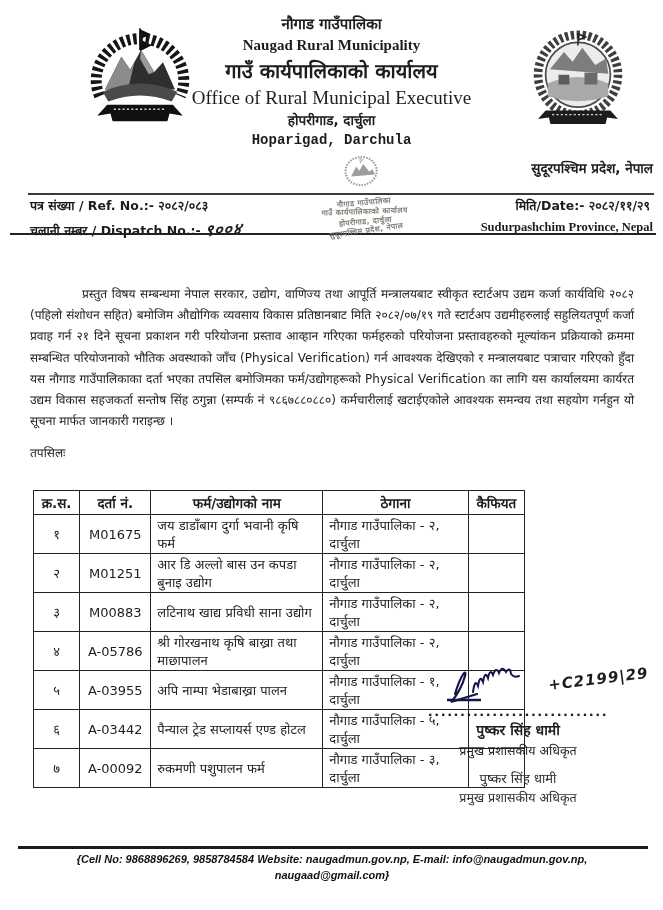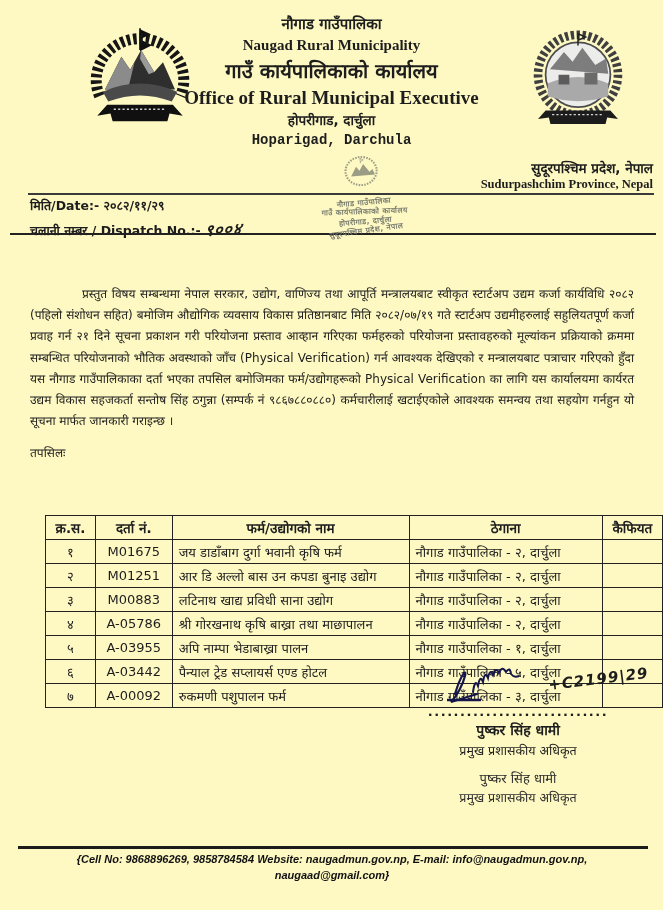--- a/index.html
+++ b/index.html
@@ -1,53 +1,53 @@
 <!DOCTYPE html>
 <html><head>
 <meta charset="utf-8">
 <style>
   html,body{margin:0;padding:0;background:#9a9a9a;}
   .page{
     position:relative;width:663px;height:910px;margin:0 auto;
-    background:#fef9c3;overflow:hidden;color:#1d1d1d;
+    background:#ffffff;overflow:hidden;color:#1d1d1d;
     font-family:"DejaVu Sans",sans-serif;
     box-shadow:0 0 8px rgba(0,0,0,.4);
   }
   
   .emblem{position:absolute;}
   .emblem-left{left:84px;top:26px;width:112px;height:104px;}
   .emblem-right{left:520px;top:24px;width:116px;height:108px;}
   .head-center{position:absolute;left:0;right:0;top:14px;text-align:center;line-height:1.15;}
   .h-np-1{font-size:15px;font-weight:bold;margin:2px 0;}
   .h-en-1{font-family:"Liberation Serif",serif;font-size:15px;font-weight:bold;margin:4px 0;}
   .h-np-2{font-size:20px;font-weight:bold;margin:5px 0 3px;}
-  .h-en-2{font-family:"Liberation Serif",serif;font-size:19px;font-weight:bold;margin:4px 4px;}
+  .h-en-2{font-family:"Liberation Serif",serif;font-size:19px;font-weight:normal;margin:4px 4px;}
   .h-np-3{font-size:13.5px;font-weight:bold;margin:5px 0 2px;}
   .h-en-3{font-family:Liberation Mono, monospace;font-size:14px;font-weight:bold;margin:3px 0;}
   .province{position:absolute;right:10px;top:160px;text-align:right;line-height:1.25;}
   .prov-np{font-size:13.5px;font-weight:bold;}
-  .prov-en{font-family:"Liberation Serif",serif;font-size:12.5px;font-weight:bold;}
+  .prov-en{font-family:"Liberation Serif",serif;font-size:12.5px;font-weight:bold;margin-top:43px;}
   
   .rule-top{position:absolute;left:28px;top:193px;width:626px;height:2px;background:#3a3a3a;}
   .rule-bottom{position:absolute;left:10px;top:233px;width:646px;height:2.4px;background:#222;}
   .meta{position:absolute;left:30px;top:197px;width:620px;font-size:12.5px;font-weight:bold;}
   .meta-row{display:flex;justify-content:space-between;margin-bottom:4px;}
   .handwrite{font-style:italic;font-weight:bold;font-size:16px;display:inline-block;transform:rotate(-3deg) skewX(-8deg);letter-spacing:1px;}
   
   .stamp{position:absolute;left:288px;top:150px;width:150px;text-align:center;color:#6e7268;transform:rotate(-5deg);opacity:.9;}
   .stamp svg{width:52px;height:44px;opacity:.75;}
   .stamp-line{font-size:7.6px;font-weight:bold;line-height:1.25;letter-spacing:.4px;}
   .stamp-line:nth-child(2){transform:rotate(3deg);}
   .stamp-line:nth-child(4){transform:rotate(-3deg);}
   
   .subject{position:absolute;left:0;right:0;top:251px;text-align:center;font-size:13.8px;font-weight:bold;}
   .body-par{position:absolute;left:30px;top:284px;width:604px;font-size:12px;line-height:21.2px;text-align:justify;text-indent:52px;}
   .tapasil{position:absolute;left:30px;top:444px;font-size:12px;}
   
-  .firms{position:absolute;left:45px;top:490px;width:618px;border-collapse:collapse;font-size:13px;margin-top:25px;}
+  .firms{position:absolute;left:33px;top:490px;width:492px;border-collapse:collapse;font-size:13px;}
   .firms th,.firms td{border:1.4px solid #222;padding:1px 6px;height:21px;}
   .firms th{font-size:13.5px;font-weight:bold;text-align:center;}
   .firms td.c0,.firms td.c1{text-align:center;}
   .firms td.c2,.firms td.c3{text-align:left;}
   .col0{width:48px;}.col1{width:74px;}.col2{width:228px;}.col3{width:186px;}.col4{width:58px;}
   
   .sig-block{position:absolute;right:20px;top:664px;width:250px;text-align:center;}
   .sig-scribble{position:relative;height:44px;}
   .sig-scribble svg{position:absolute;left:44px;top:0;}
   .sig-note{position:absolute;right:-6px;top:6px;font-style:italic;font-weight:bold;font-size:15px;transform:rotate(-7deg);letter-spacing:1px;}
@@ -105,20 +105,24 @@
   </div>
 
   <div class="province">
     <div class="prov-np">सुदूरपश्चिम प्रदेश, नेपाल</div>
     <div class="prov-en">Sudurpashchim Province, Nepal</div>
   </div>
 
   <div class="rule-top"></div>
   <div class="meta">
     <div class="meta-row">
+      <span>
+        <span>पत्र संख्या / Ref. No.:-</span>
+        <span>२०८२/०८३</span>
+      </span>
       <span>
         <span>मिति/Date:-</span>
         <span>२०८२/११/२९</span>
       </span>
     </div>
     <div class="meta-row">
       <span>
         <span>चलानी नम्बर / Dispatch No.:-</span>
         <span class="handwrite">९००४</span>
       </span>

